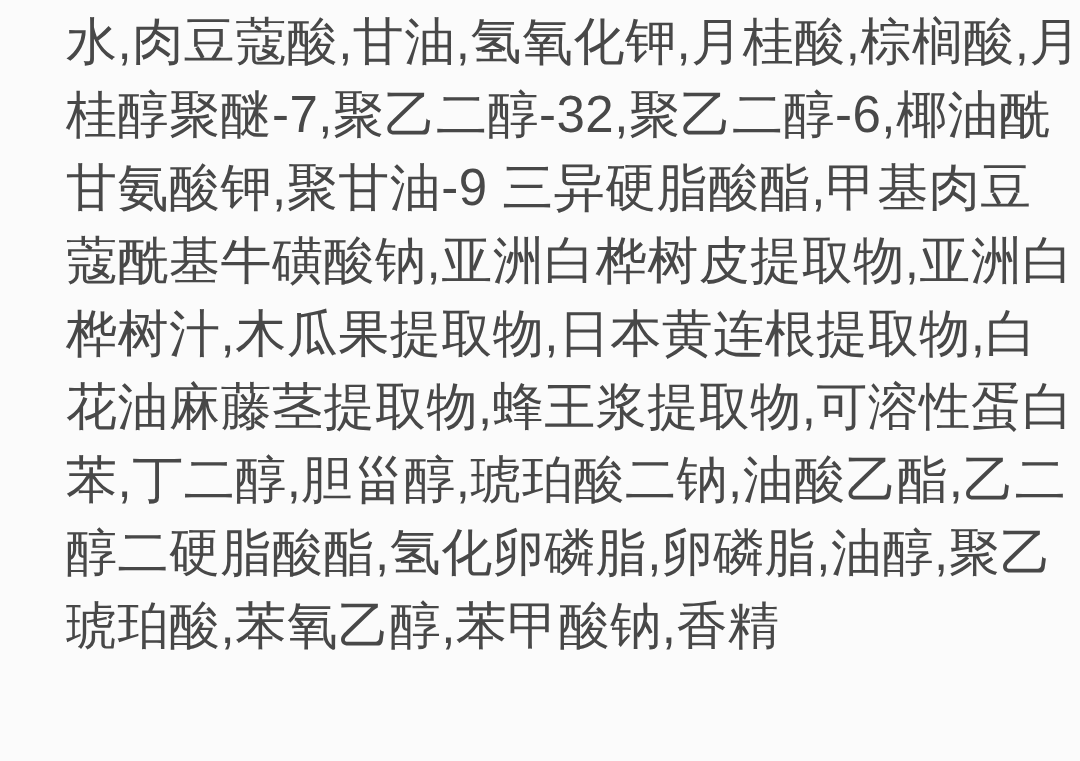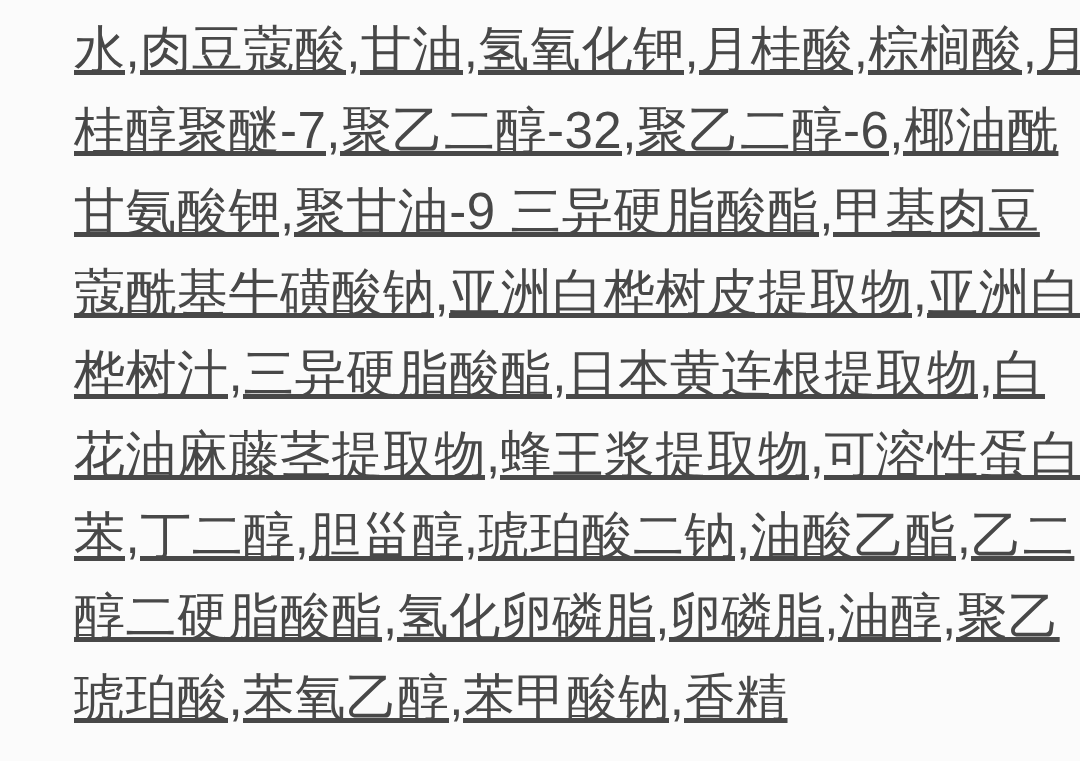--- a/index.html
+++ b/index.html
@@ -17,32 +17,31 @@
     width: 1080px;
     padding: 3px 40px 0 62px;
     font-family: "Liberation Sans", sans-serif;
     font-weight: 400;
     font-size: 51px;
     line-height: 69px;
     color: #484848;
     letter-spacing: 0.5px;
   }
   .ingredient-line {
-    margin: 12px;
+    margin: 4px;
     padding: 0;
     white-space: nowrap;
-    text-decoration: underline;
   }
 </style>
 </head>
 <body>
 
 <div class="ingredient-list">
   <p class="ingredient-line">水,肉豆蔻酸,甘油,氢氧化钾,月桂酸,棕榈酸,月</p>
   <p class="ingredient-line">桂醇聚醚-7,聚乙二醇-32,聚乙二醇-6,椰油酰</p>
   <p class="ingredient-line">甘氨酸钾,聚甘油-9 三异硬脂酸酯,甲基肉豆</p>
   <p class="ingredient-line">蔻酰基牛磺酸钠,亚洲白桦树皮提取物,亚洲白</p>
-  <p class="ingredient-line">桦树汁,三异硬脂酸酯,日本黄连根提取物,白</p>
+  <p class="ingredient-line">桦树汁,木瓜果提取物,日本黄连根提取物,白</p>
   <p class="ingredient-line">花油麻藤茎提取物,蜂王浆提取物,可溶性蛋白</p>
   <p class="ingredient-line">苯,丁二醇,胆甾醇,琥珀酸二钠,油酸乙酯,乙二</p>
   <p class="ingredient-line">醇二硬脂酸酯,氢化卵磷脂,卵磷脂,油醇,聚乙</p>
   <p class="ingredient-line">琥珀酸,苯氧乙醇,苯甲酸钠,香精</p>
 </div>
 
 </body></html>

